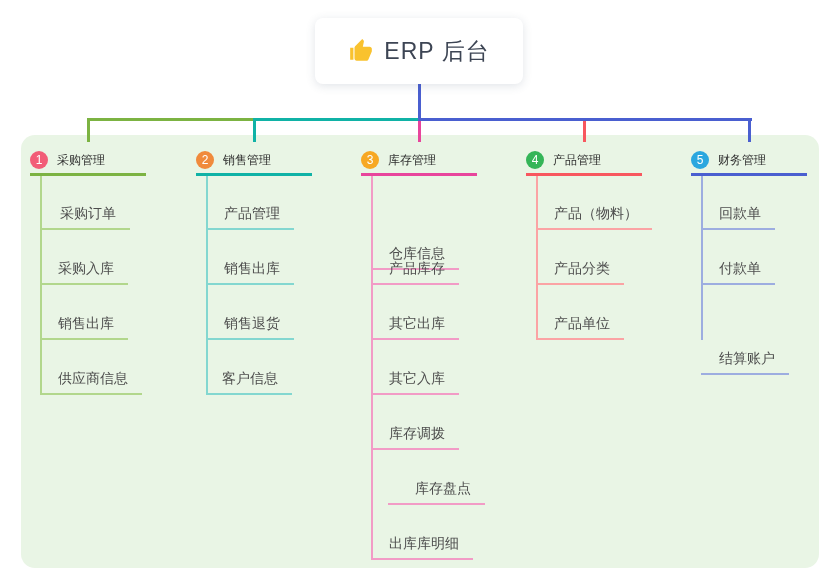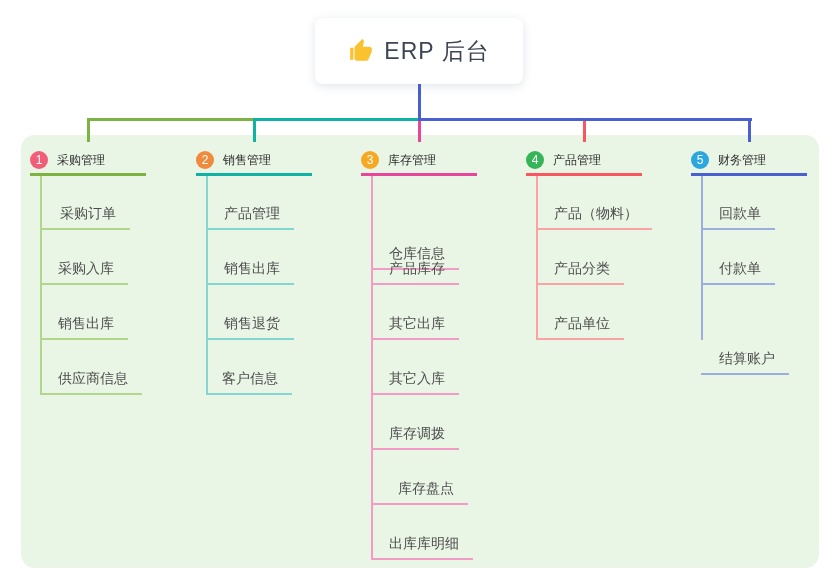--- a/index.html
+++ b/index.html
@@ -160,21 +160,21 @@
       </div>
       <div class="child-node" style="left: 371px; top: 308px; border-bottom: 2px solid rgb(242, 155, 198); text-align: center;">
         <span class="child-label">其它出库</span>
       </div>
       <div class="child-node" style="left: 371px; top: 363px; border-bottom: 2px solid rgb(242, 155, 198);">
         <span class="child-label">其它入库</span>
       </div>
       <div class="child-node" style="left: 371px; top: 418px; border-bottom: 2px solid rgb(242, 155, 198);">
         <span class="child-label">库存调拨</span>
       </div>
-      <div class="child-node" style="left: 371px; top: 473px; border-bottom: 2px solid rgb(242, 155, 198); padding-left: 27px;">
+      <div class="child-node" style="left: 388px; top: 473px; border-bottom: 2px solid rgb(242, 155, 198); padding-left: 27px;">
         <span class="child-label">库存盘点</span>
       </div>
       <div class="child-node" style="left: 371px; top: 528px; border-bottom: 2px solid rgb(242, 155, 198);">
         <span class="child-label">出库库明细</span>
       </div>
       <div class="branch-header" style="left: 526px; top: 147px;">
         <span class="badge" style="background: rgb(53, 181, 88);">4</span>
         <span class="branch-label">产品管理</span>
       </div>
       <div class="conn" style="left: 526px; top: 173px; width: 116px; height: 3px; background: rgb(248, 87, 95);"></div>

